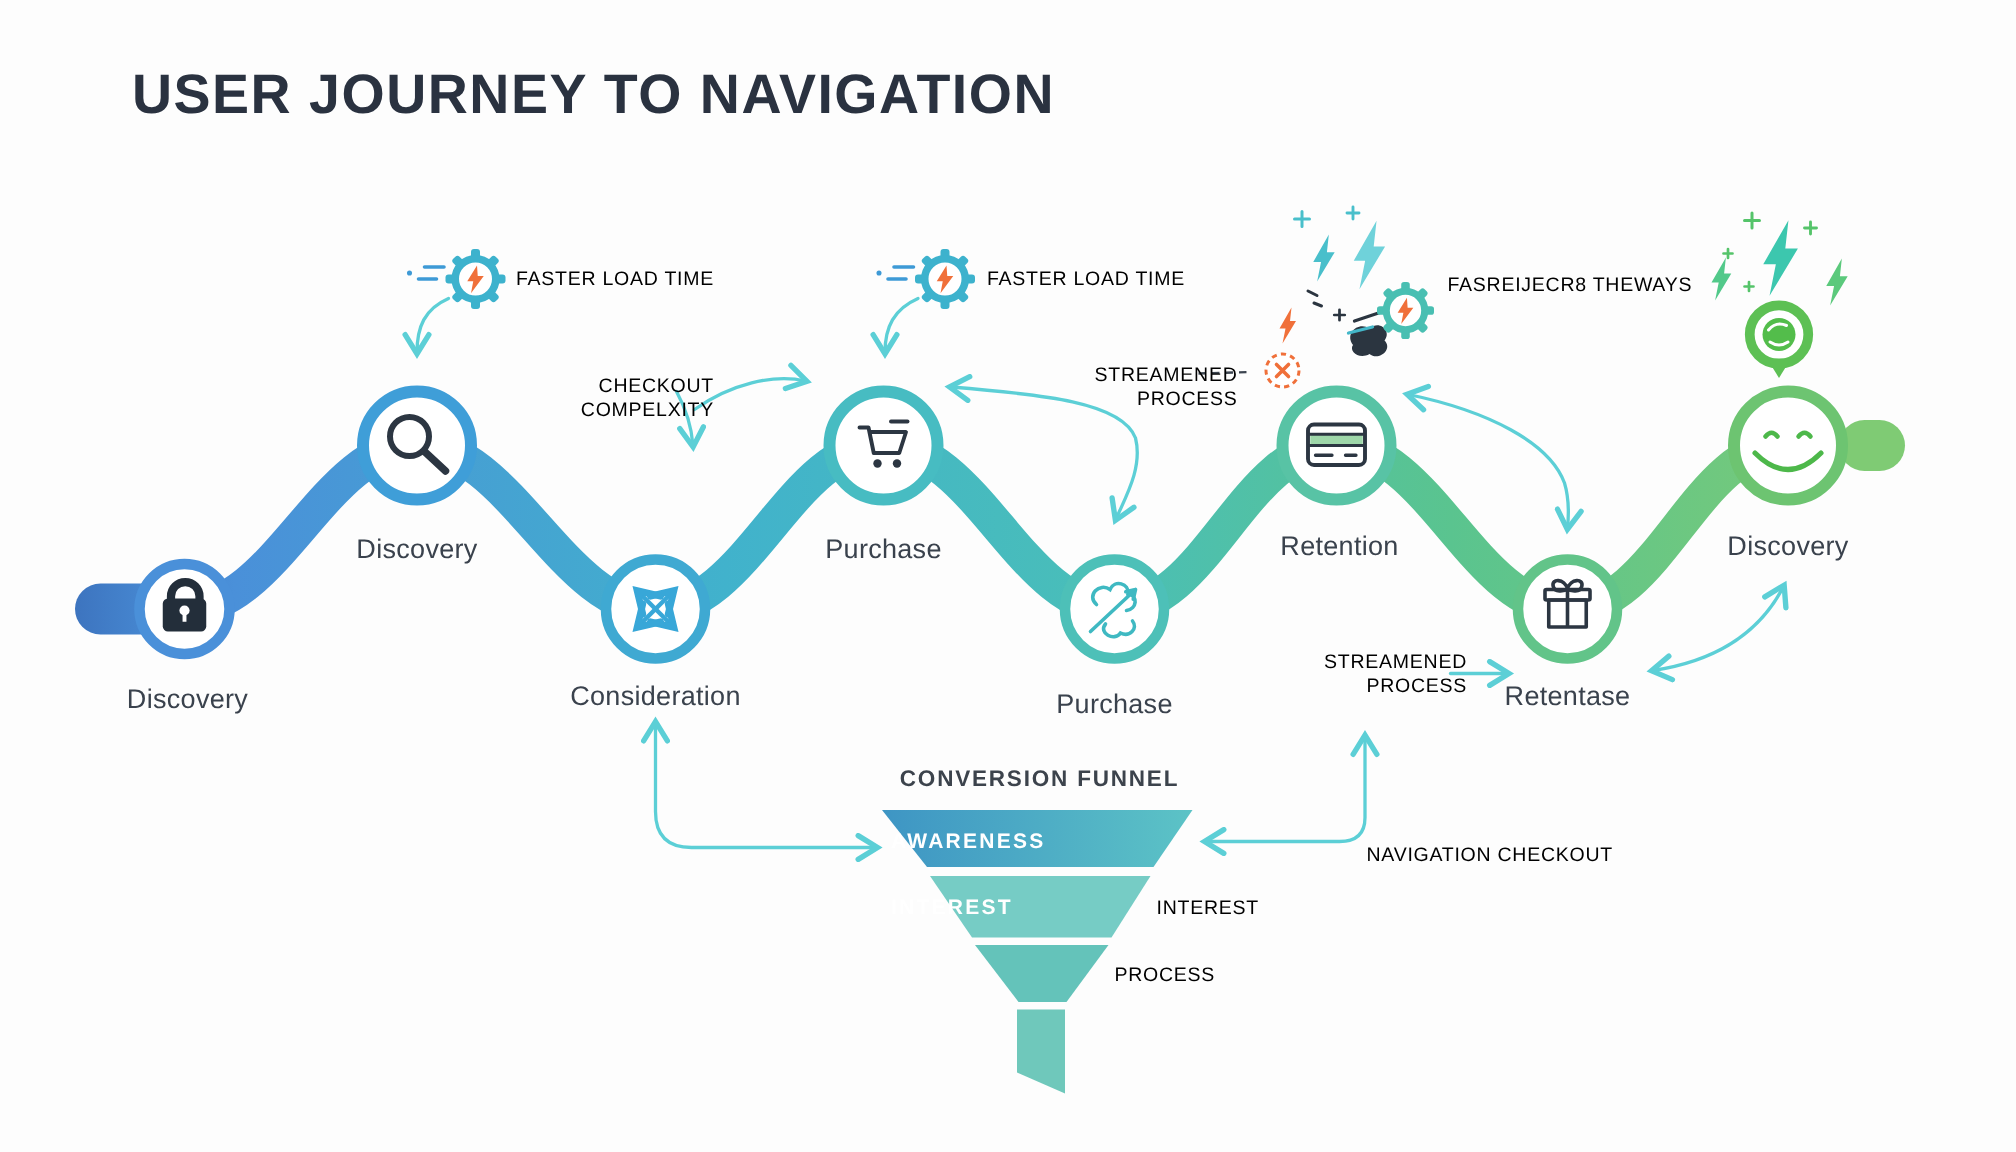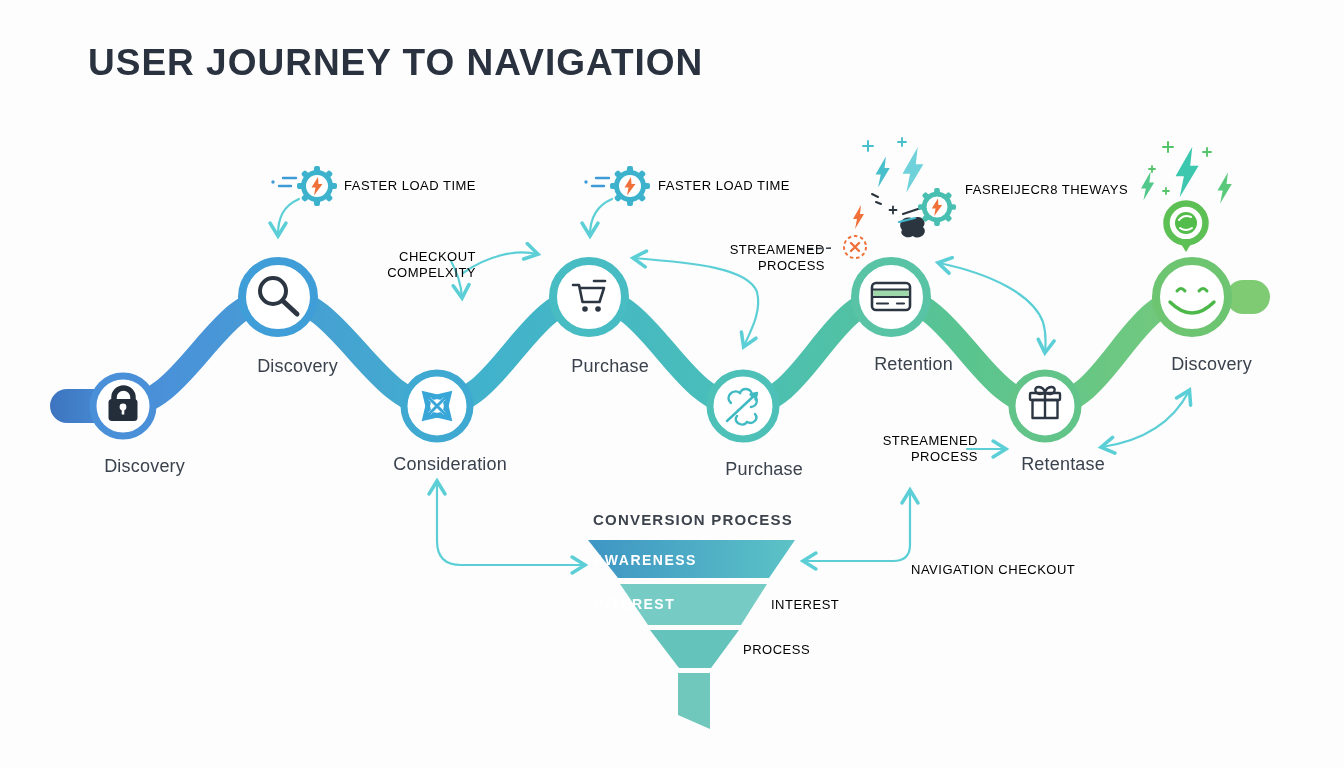--- a/index.html
+++ b/index.html
@@ -6,21 +6,21 @@
   .canvas{
     position:relative;width:1344px;height:768px;background:#fdfdfd;
     overflow:hidden;font-family:"Liberation Sans",sans-serif;
   }
   .abs{position:absolute;}
   .title{
     font-size:37px;font-weight:800;letter-spacing:1px;color:#2a3240;
     white-space:nowrap;
   }
   .stage-label{
-    font-size:18px;font-weight:500;color:#3a424d;text-align:right;
+    font-size:18px;font-weight:500;color:#3a424d;text-align:center;
     letter-spacing:0.2px;
   }
   .anno{
     font-size:13px;font-weight:500;color:#000000;letter-spacing:0.5px;
     line-height:16px;white-space:nowrap;
   }
   .anno.center{text-align:right;white-space:normal;}
   .funnel-title{
     font-size:15px;font-weight:600;color:#3c434c;letter-spacing:1.2px;
     text-align:center;white-space:nowrap;
@@ -241,19 +241,19 @@
     <div>STREAMENED</div>
     <div>PROCESS</div>
   </div>
   <div class="abs anno" style="left:965px;top:182px">FASREIJECR8 THEWAYS</div>
   <div class="abs anno center" style="left:858px;top:433px;width:120px">
     <div>STREAMENED</div>
     <div>PROCESS</div>
   </div>
   <div class="abs anno" style="left:911px;top:562px">NAVIGATION CHECKOUT</div>
 
-  <div class="abs funnel-title" style="left:593px;top:511px;width:200px">CONVERSION PROCESS</div>
+  <div class="abs funnel-title" style="left:593px;top:511px;width:200px">CONVERSION FUNNEL</div>
   <div class="abs band-label" style="left:594px;top:552px;width:200px">AWARENESS</div>
   <div class="abs band-label" style="left:594px;top:596px;width:200px">INTEREST</div>
   <div class="abs anno" style="left:771px;top:597px">INTEREST</div>
   <div class="abs anno" style="left:743px;top:642px">PROCESS</div>
 
 </div>
 
 </body></html>

